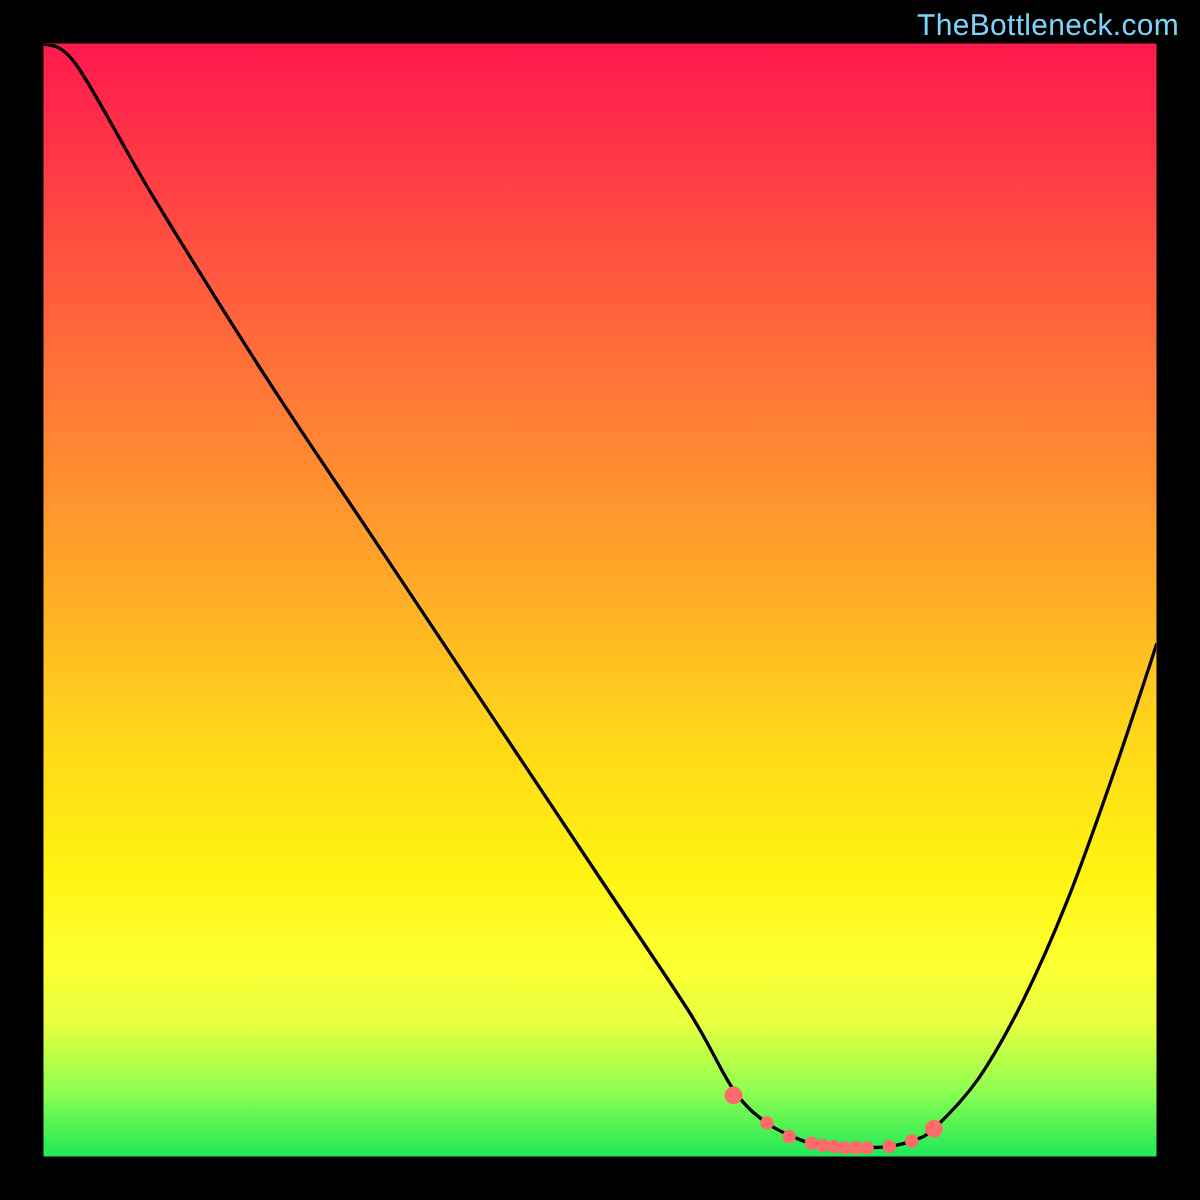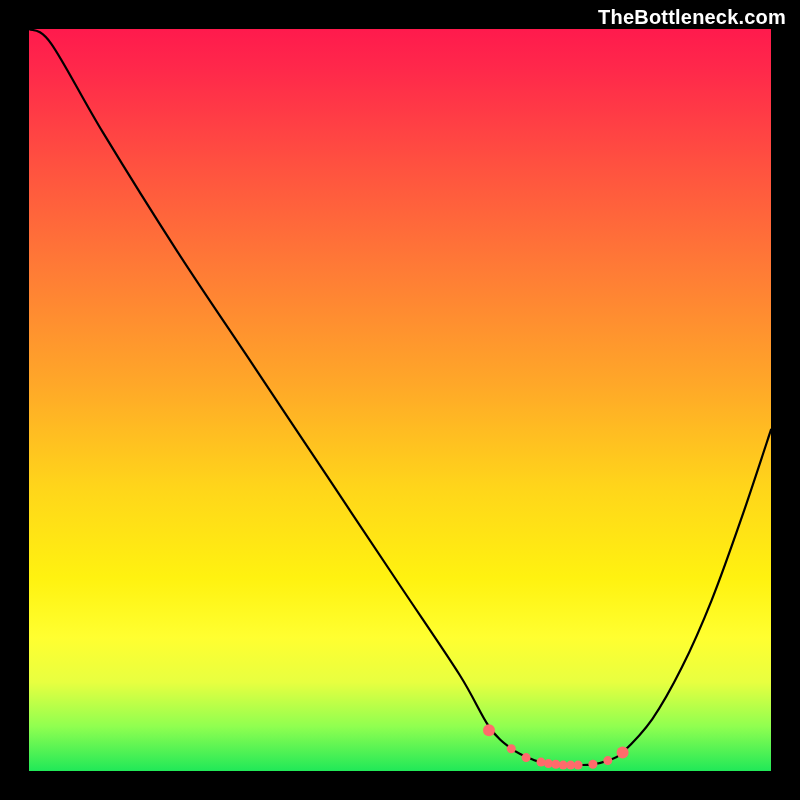--- a/index.html
+++ b/index.html
@@ -36,23 +36,23 @@
       #fff210 74%,
       #ffff30 82%,
       #e8ff40 88%,
       #90ff50 94%,
       #20e858 100%);
   }
   .watermark {
     position: absolute;
     top: 6px;
     right: 14px;
-    color: #ffffff;
+    color: #7dd3fc;
     font-size: 20px;
-    font-weight: 700;
+    font-weight: 400;
     letter-spacing: 0.2px;
     pointer-events: none;
     user-select: none;
   }
   svg.curve {
     position: absolute;
     left: 0;
     top: 0;
     width: 742px;
     height: 742px;

